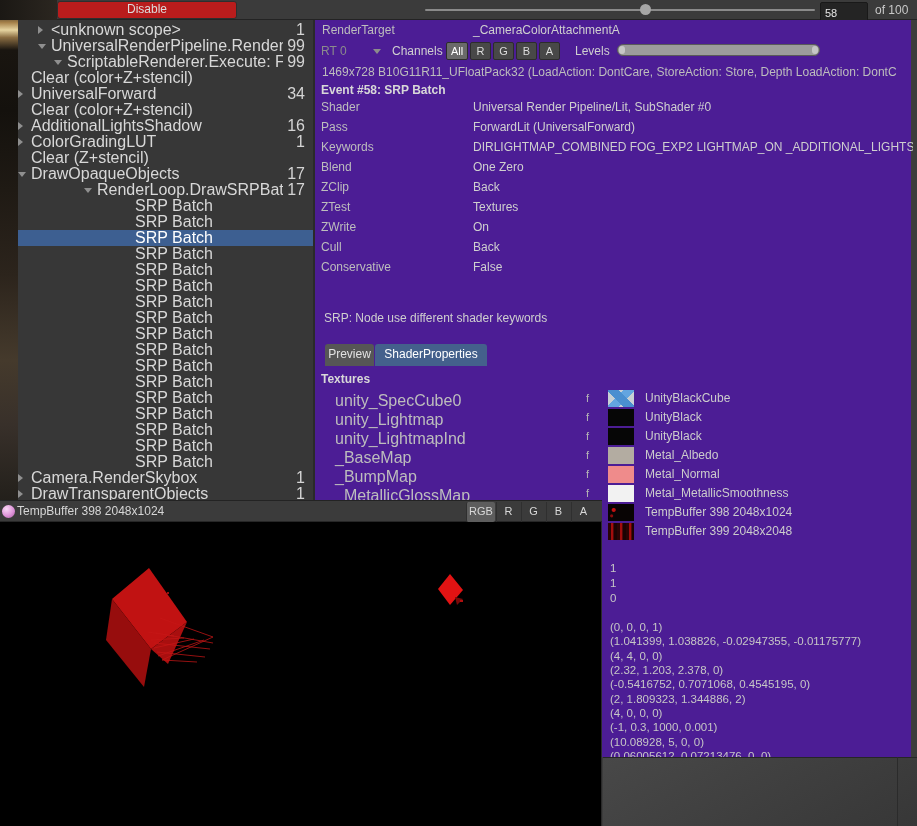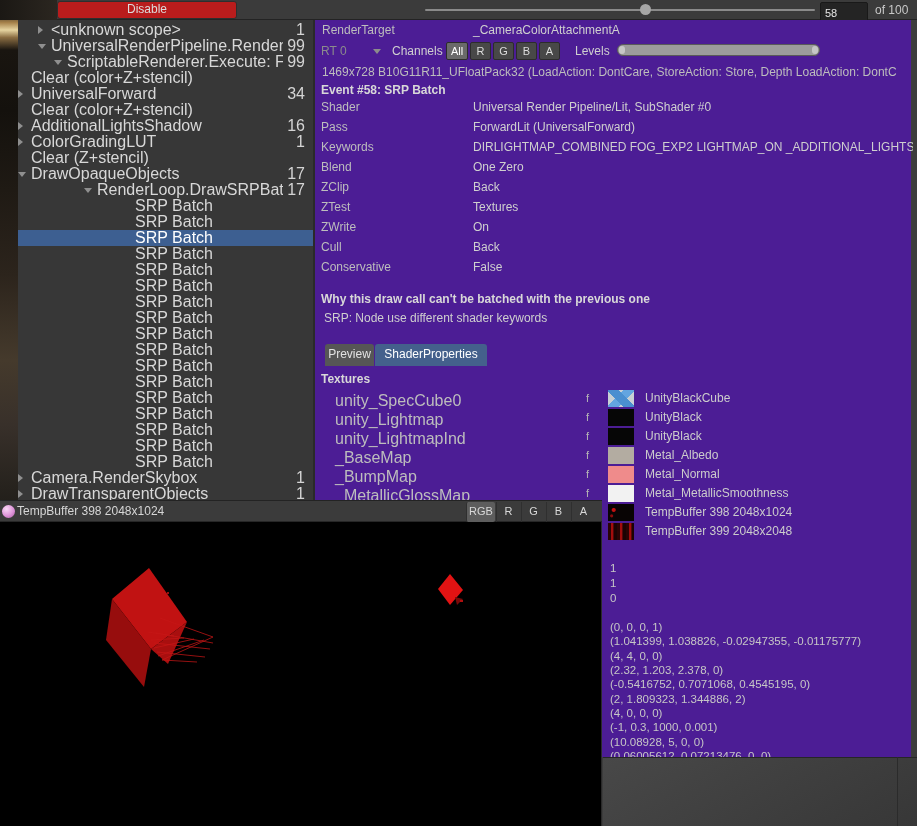--- a/index.html
+++ b/index.html
@@ -251,21 +251,20 @@
   <div class="abs pvalue" style="left:158px;top:160px">Back</div>
   <div class="abs plabel" style="left:6px;top:180px">ZTest</div>
   <div class="abs pvalue" style="left:158px;top:180px">Textures</div>
   <div class="abs plabel" style="left:6px;top:200px">ZWrite</div>
   <div class="abs pvalue" style="left:158px;top:200px">On</div>
   <div class="abs plabel" style="left:6px;top:220px">Cull</div>
   <div class="abs pvalue" style="left:158px;top:220px">Back</div>
   <div class="abs plabel" style="left:6px;top:240px">Conservative</div>
   <div class="abs pvalue" style="left:158px;top:240px">False</div>
 
-  <div class="abs bold" style="left:6px;top:272px">Why this draw call can't be batched with the previous one</div>
   <div class="abs pvalue" style="left:9px;top:291px">SRP: Node use different shader keywords</div>
 
   <div class="abs tab off" style="left:10px;top:324px;width:49px">Preview</div>
   <div class="abs tab on" style="left:60px;top:324px;width:112px">ShaderProperties</div>
 
   <div class="abs bold" style="left:6px;top:352px">Textures</div>
 
   <div class="abs tname" style="left:20px;top:372px">unity_SpecCube0</div>
   <div class="abs fcol" style="left:271px;top:372px">f</div>
   <div class="thumb th-cube" style="left:293px;top:370px"></div>

